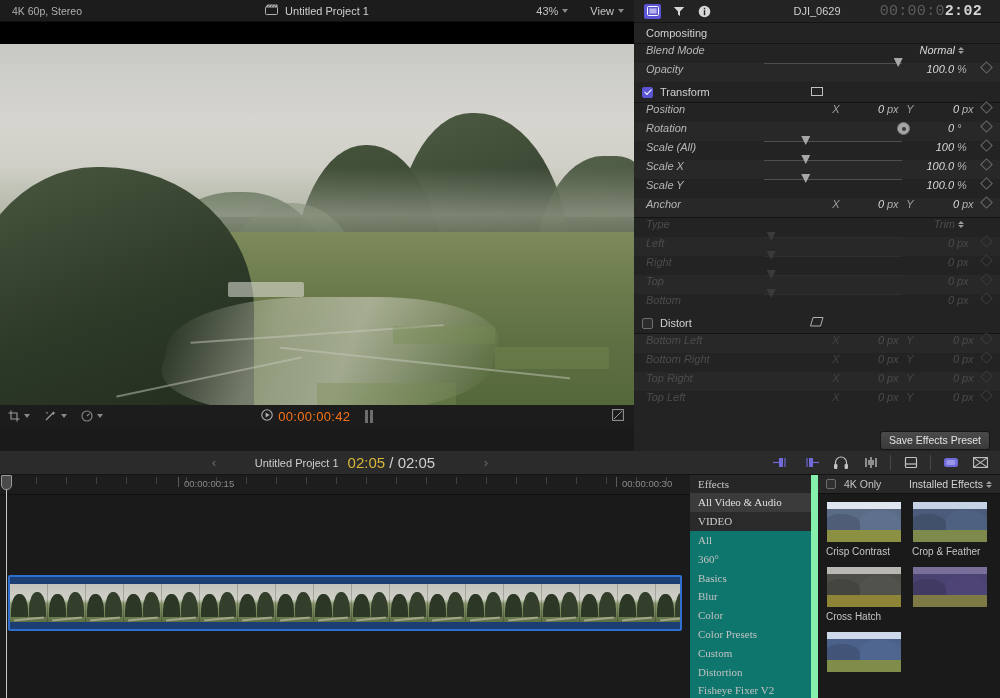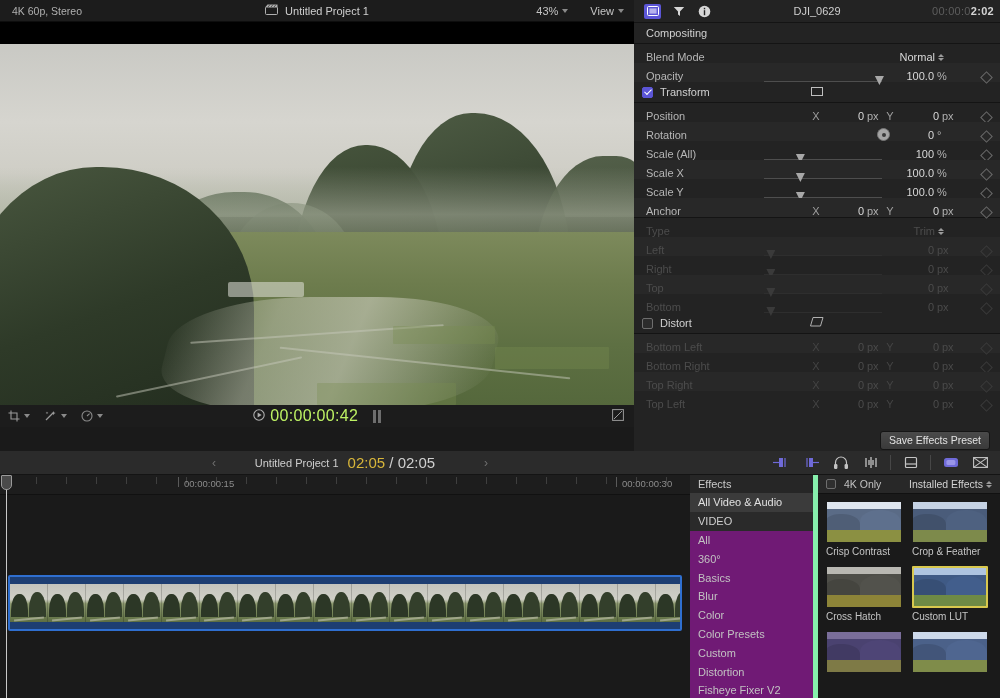--- a/index.html
+++ b/index.html
@@ -87,21 +87,21 @@
   #viewer-bottombar {
     position: absolute; left: 0; bottom: 0; width: 634px; height: 22px;
     background: #1c1c1c; display: flex; align-items: center;
   }
   .vb-left { position: absolute; left: 8px; display: flex; align-items: center; gap: 14px; }
   .vb-icon { display: flex; align-items: center; color: #9a9a9a; }
   .vb-center {
     position: absolute; left: 0; right: 0; display: flex;
     align-items: center; justify-content: center; gap: 5px;
   }
-  .tc-text { font-size: 16px; color: #bef264; letter-spacing: .3px; }
+  .tc-text { font-size: 13px; color: #f97316; letter-spacing: .3px; }
   .vb-right { position: absolute; right: 10px; color: #9a9a9a; }
   .audio-meter { display: flex; gap: 1.5px; margin-left: 10px; }
   .audio-meter span { display: block; width: 3px; height: 13px; background: #6d6d6d; }
 
   
   #timeline-header {
     position: absolute; left: 0; top: 451px; width: 690px; height: 24px;
     background: #2b2b2b; display: flex; align-items: center;
     justify-content: center; gap: 9px; border-bottom: 1px solid #141414;
   }
@@ -168,22 +168,22 @@
     position: absolute; left: 10%; bottom: 6%; width: 80%; height: 2px;
     background: rgba(205,206,190,.55); transform: rotate(-6deg); z-index: 2;
   }
 
   
   #effects-browser {
     position: absolute; left: 690px; top: 475px; width: 310px; height: 223px;
     background: #1a1a1a; display: flex;
   }
   #fx-sidebar {
-    width: 128px; height: 100%; background: #701a75;
-    border-right: 5px solid #86efac; overflow: hidden;
+    width: 128px; height: 100%; background: #0f766e;
+    border-right: 7px solid #86efac; overflow: hidden; font-family: Liberation Serif, serif;
   }
   #fx-sidebar .fx-head {
     height: 18px; padding: 0 8px; display: flex; align-items: center;
     color: #c9c9c9; font-size: 11px; background: #262626;
   }
   .fx-cat {
     height: 18.8px; padding: 0 8px; display: flex; align-items: center;
     font-size: 11px; color: #c2c2c2; cursor: default;
   }
   .fx-cat.sel { background: #3b3b3b; color: #e0e0e0; }
@@ -243,35 +243,35 @@
   .insp-tab {
     width: 17px; height: 15px; border-radius: 2px;
     display: flex; align-items: center; justify-content: center;
   }
   .insp-tab.active { background: #5b55d6; }
   .insp-title {
     position: absolute; left: 0; right: 0; text-align: center;
     font-size: 11px; color: #cfcfcf; pointer-events: none;
   }
   .insp-tc {
-    position: absolute; right: 6px; font-size: 11px;
-    color: #5d5d5d; letter-spacing: .3px;
+    position: absolute; right: 18px; font-size: 15px;
+    color: #5d5d5d; letter-spacing: .3px; font-family: Liberation Mono, monospace;
   }
   .insp-tc b { color: #d4d4d4; font-weight: 700; }
 
   #insp-body { height: 428px; overflow: hidden; position: relative; }
 
   .sec-head {
     height: 20px; display: flex; align-items: center; gap: 7px;
     padding: 0 8px; color: #d0d0d0; font-size: 11px; position: relative;
   }
   .sec-head.plain { padding-left: 12px; }
   .row {
-    height: 19px; display: flex; align-items: flex-end;
-    padding: 0 20px 0 12px; position: relative; font-size: 11px;
+    height: 19px; display: flex; align-items: flex-start;
+    padding: 0 0 0 12px; position: relative; font-size: 11px; font-style: italic;
   }
   .row.alt { background: #282828; }
   .row.dim { color: #4a4a4a; }
   .row .pname { width: 118px; color: #b6b6b6; }
   .row.dim .pname { color: #4c4c4c; }
   .row .pfill { flex: 1; display: flex; align-items: center; justify-content: flex-end; gap: 0; }
   .axis { color: #9e9e9e; font-size: 11px; }
   .row.dim .axis { color: #444; }
   .val { color: #d8d8d8; text-align: right; font-size: 11px; }
   .row.dim .val { color: #4c4c4c; }
@@ -299,21 +299,21 @@
     width: 11px; height: 11px; border-radius: 2px;
     border: 1px solid #6e6e6e; background: #2c2c2c;
     display: inline-flex; align-items: center; justify-content: center;
   }
   .chk.on { background: #5b55d6; border-color: #5b55d6; }
   .chk.on::after {
     content: ''; width: 3px; height: 6px; border: solid #fff;
     border-width: 0 1.6px 1.6px 0; transform: rotate(45deg) translate(-1px,-1px);
   }
   .sec-icon { position: absolute; left: 50%; transform: translateX(-50%); }
-  .popup-val { color: #d8d8d8; display: flex; align-items: center; gap: 3px; margin-top: 8px; }
+  .popup-val { color: #d8d8d8; display: flex; align-items: center; gap: 3px; }
   .row.dim .popup-val { color: #4c4c4c; }
   .dot-knob {
     width: 13px; height: 13px; border-radius: 50%;
     background: #a5a5a5; border: 1px solid #777;
     display: flex; align-items: center; justify-content: center;
   }
   .dot-knob::after { content: ''; width: 4px; height: 4px; border-radius: 50%; background: #3a3a3a; }
 
   #save-preset-bar {
     position: absolute; left: 0; bottom: 0; width: 366px; height: 22px;
@@ -870,28 +870,20 @@
           <div class="fx-label">Crop &amp; Feather</div>
         </div>
         <div class="fx-item">
           <div class="fx-thumb">
             <div class="th-sky" style="background: rgb(185, 184, 178);"></div>
             <div class="th-mtn" style="background: rgb(78, 78, 72);"></div>
             <div class="th-grass" style="background: rgb(141, 132, 56);"></div>
           </div>
           <div class="fx-label">Cross Hatch</div>
         </div>
-        <div class="fx-item selected">
-          <div class="fx-thumb">
-            <div class="th-sky" style="background: rgb(174, 196, 224);"></div>
-            <div class="th-mtn" style="background: rgb(63, 90, 133);"></div>
-            <div class="th-grass" style="background: rgb(110, 138, 69);"></div>
-          </div>
-          <div class="fx-label">Custom LUT</div>
-        </div>
         <div class="fx-item">
           <div class="fx-thumb">
             <div class="th-sky" style="background: rgb(122, 110, 154);"></div>
             <div class="th-mtn" style="background: rgb(74, 66, 112);"></div>
             <div class="th-grass" style="background: rgb(126, 122, 70);"></div>
           </div>
           <div class="fx-label"></div>
         </div>
         <div class="fx-item">
           <div class="fx-thumb">

